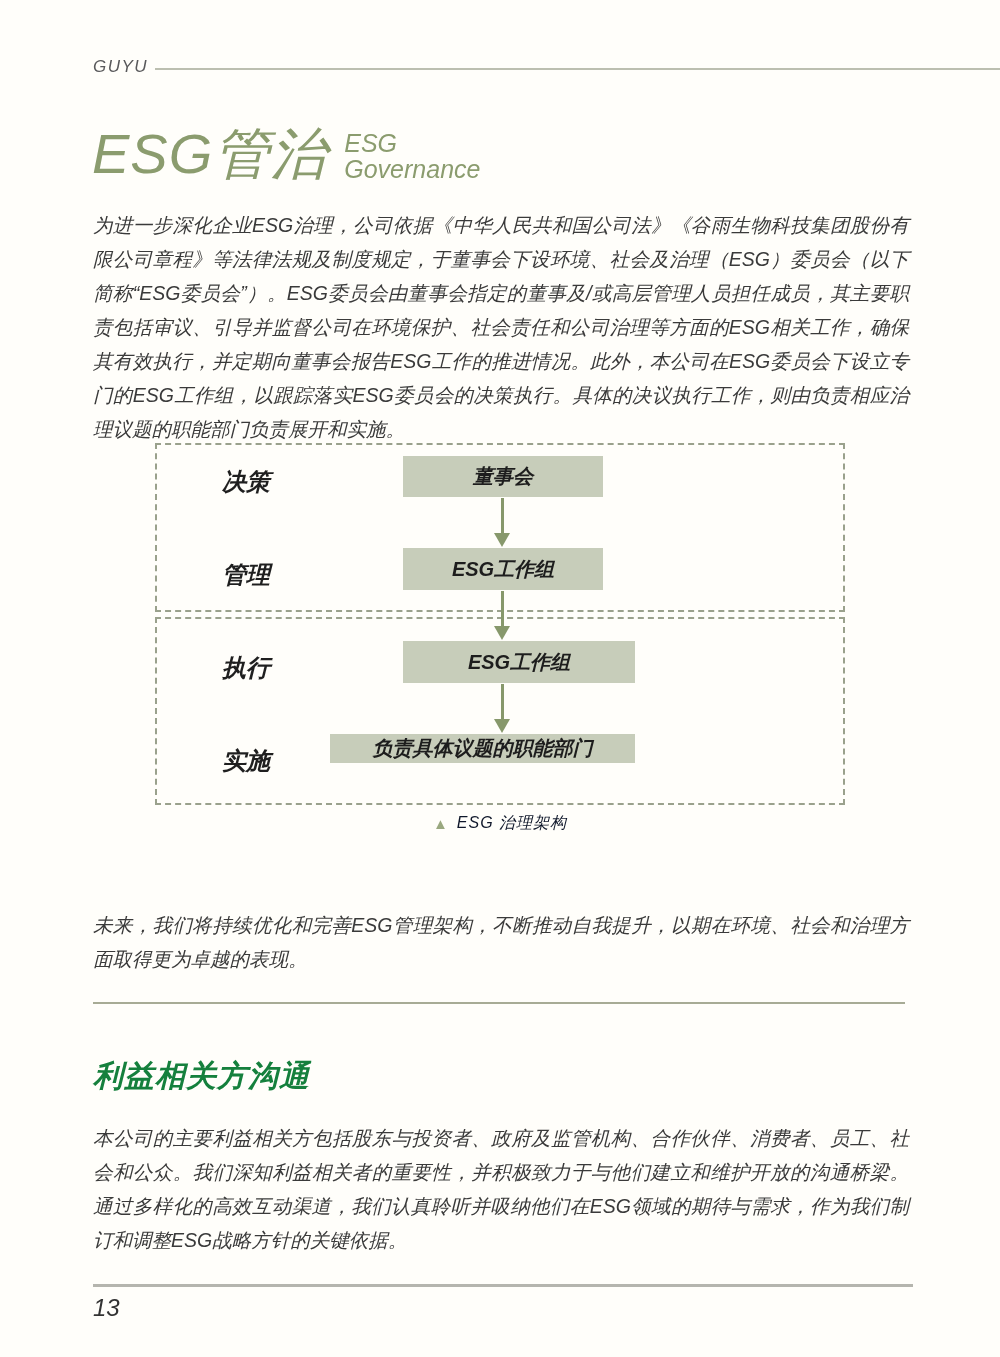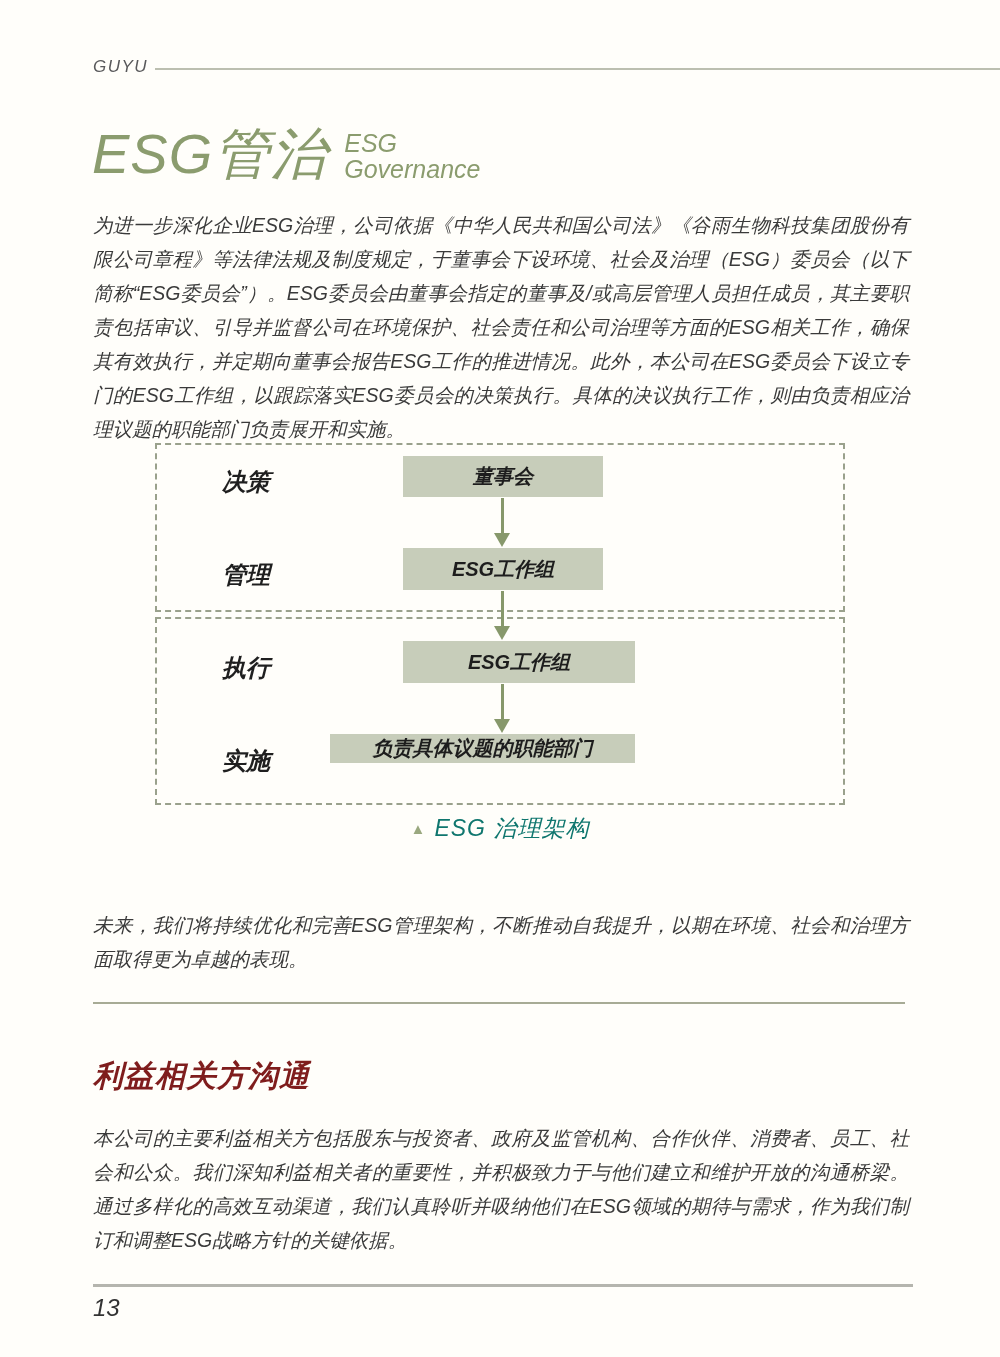--- a/index.html
+++ b/index.html
@@ -78,29 +78,29 @@
     border-top: 14px solid #87986b;
   }
   .al1 { top: 498px; height: 35px; }  .ah1 { top: 533px; }
   .al2 { top: 591px; height: 35px; }  .ah2 { top: 626px; }
   .al3 { top: 684px; height: 35px; }  .ah3 { top: 719px; }
   .dg-caption {
     position: absolute; left: 155px; top: 813px; width: 690px;
     display: flex; align-items: center; justify-content: center; gap: 9px;
   }
   .dg-caption .tri { font-size: 15px; color: #9aa87f; line-height: 1; }
-  .dg-caption .cap-text { font-size: 23px; color: #0f766e; letter-spacing: 1px; }
+  .dg-caption .cap-text { font-size: 16px; color: #0f172a; letter-spacing: 1px; }
   
   .mid-rule {
     position: absolute; left: 93px; top: 1002px;
     width: 812px; height: 2px; background: #a7ab95;
   }
   .section-title {
     position: absolute; left: 93px; top: 1056px;
-    font-size: 30px; font-weight: 600; color: #7f1d1d; letter-spacing: 1px;
+    font-size: 30px; font-weight: 600; color: #15803d; letter-spacing: 1px;
   }
   
   .footer-rule {
     position: absolute; left: 93px; top: 1284px;
     width: 820px; height: 3px; background: #b5b5ae;
   }
   .page-number {
     position: absolute; left: 93px; top: 1294px;
     font-size: 24px; color: #333333;
   }

